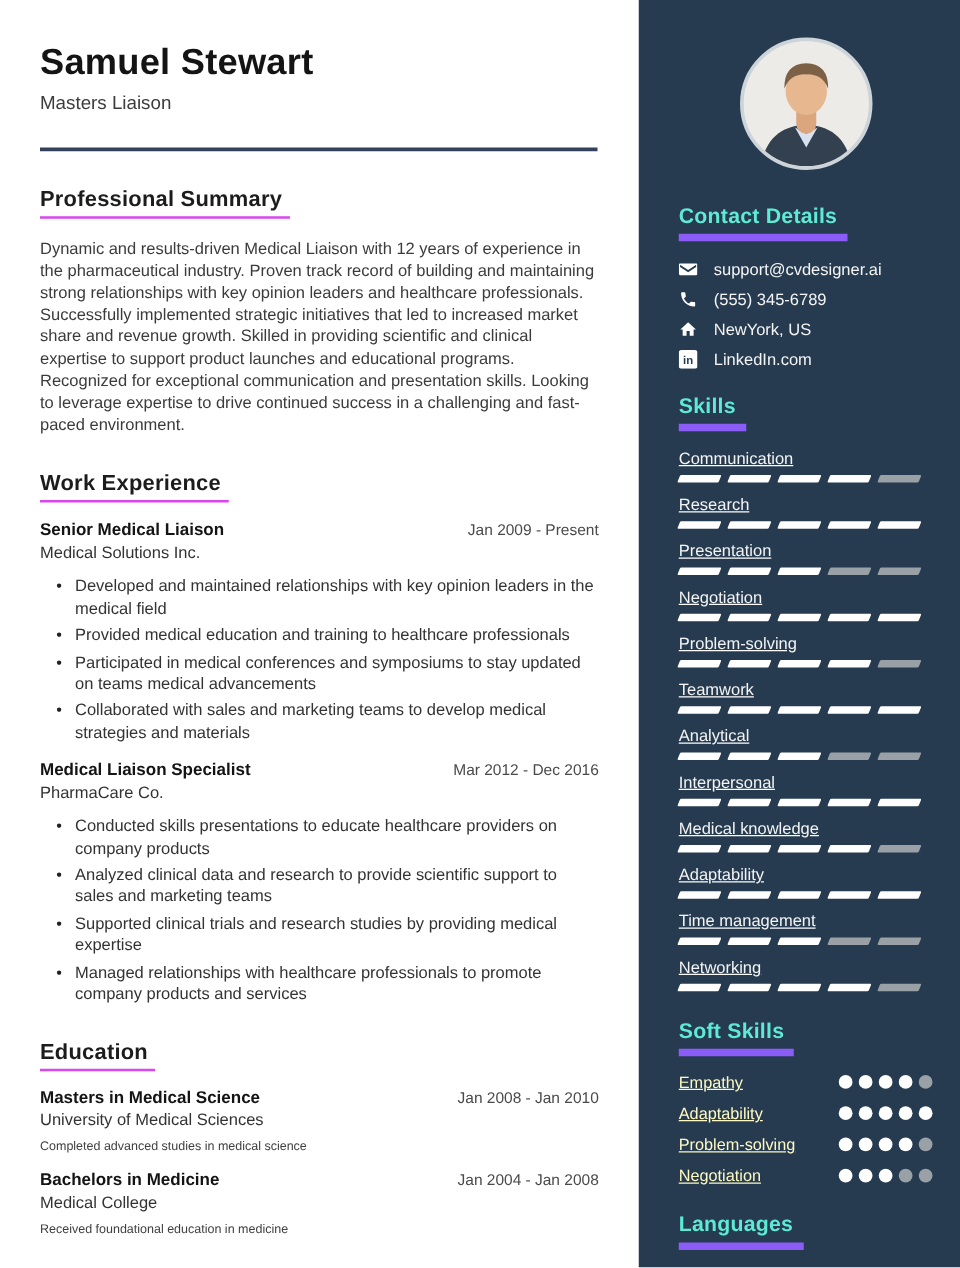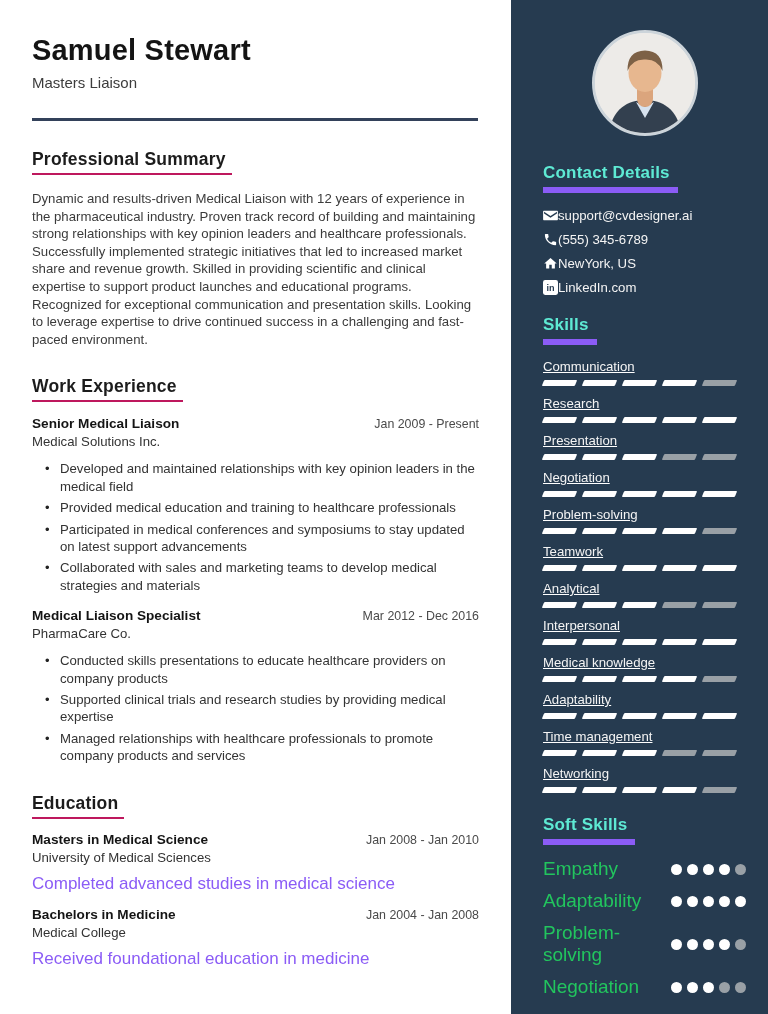--- a/index.html
+++ b/index.html
@@ -15,21 +15,21 @@
     position:absolute; left:0; top:0; width:511px; height:757px;
     padding:34px 33px 32px 32px; background:#ffffff;
   }
   .name { font-size:29px; font-weight:700; color:#141414; letter-spacing:.2px; }
   .job-title-sub { font-size:15px; color:#3c3c3c; margin-top:7px; }
   .header-divider { height:3px; background:#33415a; margin-top:27px; }
 
   .section { margin-top:28px; }
   .section-heading {
     display:inline-block; font-size:17.5px; font-weight:700; color:#1c1c1c;
-    border-bottom:2px solid #be185d; padding:0 6px 3px 0; letter-spacing:.2px;
+    border-bottom:2px solid #d946ef; padding:0 6px 3px 0; letter-spacing:.2px;
   }
   .summary-text {
     margin-top:15px; font-size:13.2px; line-height:17.6px; color:#3b3b3b;
     width:447px;
   }
 
   .job { margin-top:14px; }
   .job-head { display:flex; justify-content:space-between; align-items:baseline; width:447px; }
   .job-role { font-size:13.6px; font-weight:700; color:#141414; }
   .job-dates { font-size:12.4px; color:#4a4a4a; white-space:nowrap; }
@@ -37,56 +37,56 @@
   .bullets { list-style:none; margin-top:11px; width:447px; }
   .bullets li {
     position:relative; padding-left:28px; font-size:13.2px; line-height:17.4px;
     color:#333; margin-bottom:4px;
   }
   .bullets li::before {
     content:"•"; position:absolute; left:13px; top:0; color:#222; font-size:13px;
   }
 
   .edu { margin-top:13px; }
-  .edu-note { font-size:17px; color:#8b5cf6; margin-top:9px; }
+  .edu-note { font-size:10px; color:#404040; margin-top:9px; }
 
   
   .sidebar {
     position:absolute; right:0; top:0; width:257px; height:1014px;
     background:#263b50; color:#fff; padding:30px 22px 0 32px;
   }
   .avatar-wrap { width:106px; height:106px; margin:0 auto; border-radius:50%;
     border:3px solid #ccd4da; overflow:hidden; background:#edebe8; }
   .avatar-wrap svg { display:block; width:100%; height:100%; }
 
   .side-section { margin-top:27px; }
   .side-heading {
     display:inline-block; font-size:17px; font-weight:700; color:#5eead4;
     border-bottom:6px solid #8b5cf6; padding:0 8px 4px 0; letter-spacing:.2px;
   }
 
   .contact-list { list-style:none; margin-top:15px; }
-  .contact-item { display:flex; align-items:center; margin-bottom:9px;
+  .contact-item { display:flex; align-items:center; gap:13px; margin-bottom:9px;
     font-size:13.2px; color:#f4f4f4; }
   .contact-item .cicon { width:15px; height:15px; flex:0 0 15px; display:flex;
     align-items:center; justify-content:center; }
   .contact-item .cicon svg { width:15px; height:15px; }
 
   .skills-list { margin-top:14px; }
   .skill-item { margin-bottom:10px; }
   .skill-name { font-size:13.2px; color:#f4f4f4; margin-bottom:6px; }
   .skill-bar { display:flex; gap:7px; }
   .seg { width:33px; height:6px; transform:skewX(-22deg); background:#99a0a6;
     border-radius:1px; }
   .seg.filled { background:#ffffff; }
 
   .soft-list { margin-top:13px; }
   .soft-row { display:flex; justify-content:space-between; align-items:center;
     margin-bottom:10px; }
-  .soft-name { font-size:19px; color:#22c55e; }
+  .soft-name { font-size:13px; color:#fef9c3;text-decoration:underline; }
   .dots { display:flex; gap:5px; }
   .dot { width:11px; height:11px; border-radius:50%; background:#99a0a6; }
   .dot.filled { background:#ffffff; }
 
   .chips { display:flex; gap:9px; margin-top:15px; }
   .chip { background:#3c4f61; color:#f2f2f2; font-size:13px; padding:5px 12px;
     border-radius:4px; }
 </style>
 </head>
 <body>
@@ -106,32 +106,33 @@
     <div id="jobs-container">
         <div class="job">
           <div class="job-head">
             <div class="job-role">Senior Medical Liaison</div>
             <div class="job-dates">Jan 2009 - Present</div>
           </div>
           <div class="company">Medical Solutions Inc.</div>
           <ul class="bullets">
             <li>Developed and maintained relationships with key opinion leaders in the medical field</li>
             <li>Provided medical education and training to healthcare professionals</li>
-            <li>Participated in medical conferences and symposiums to stay updated on latest support advancements</li>
+            <li>Participated in medical conferences and symposiums to stay updated on teams medical advancements</li>
             <li>Collaborated with sales and marketing teams to develop medical strategies and materials</li>
           </ul>
         </div>
         <div class="job">
           <div class="job-head">
             <div class="job-role">Medical Liaison Specialist</div>
             <div class="job-dates">Mar 2012 - Dec 2016</div>
           </div>
           <div class="company">PharmaCare Co.</div>
           <ul class="bullets">
             <li>Conducted skills presentations to educate healthcare providers on company products</li>
+            <li>Analyzed clinical data and research to provide scientific support to sales and marketing teams</li>
             <li>Supported clinical trials and research studies by providing medical expertise</li>
             <li>Managed relationships with healthcare professionals to promote company products and services</li>
           </ul>
         </div>
       </div>
   </div>
 
   <div class="section">
     <span class="section-heading">Education</span>
     <div id="edu-container">

